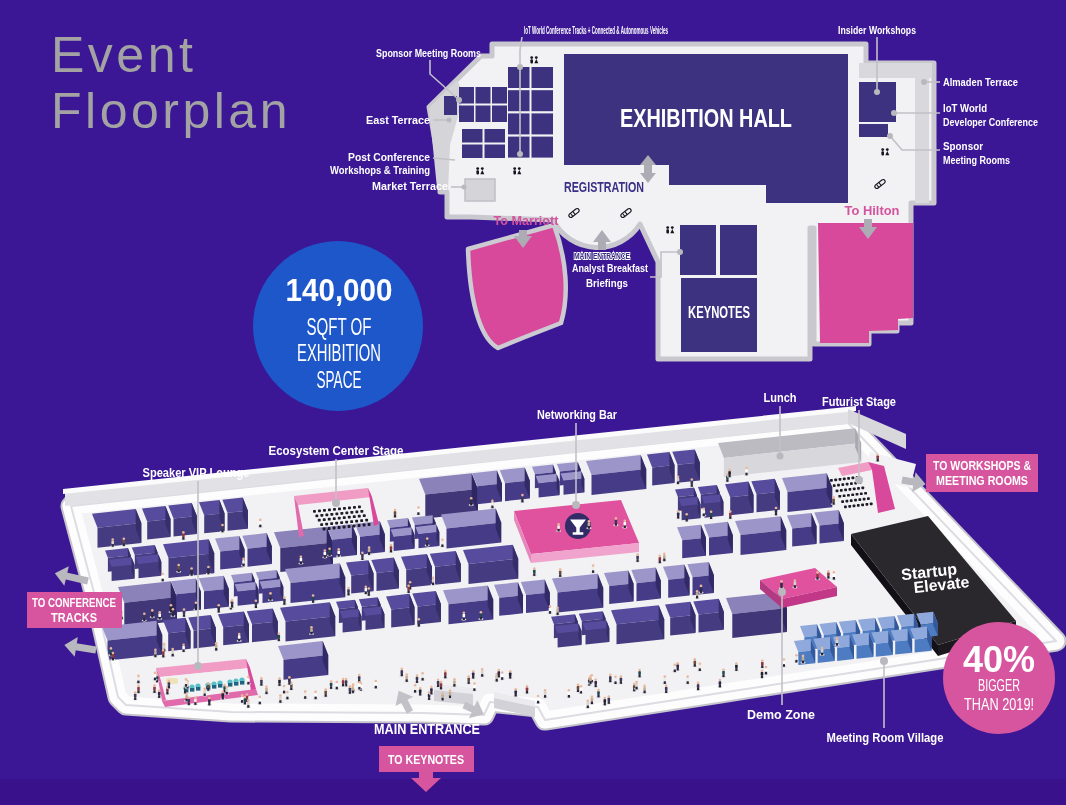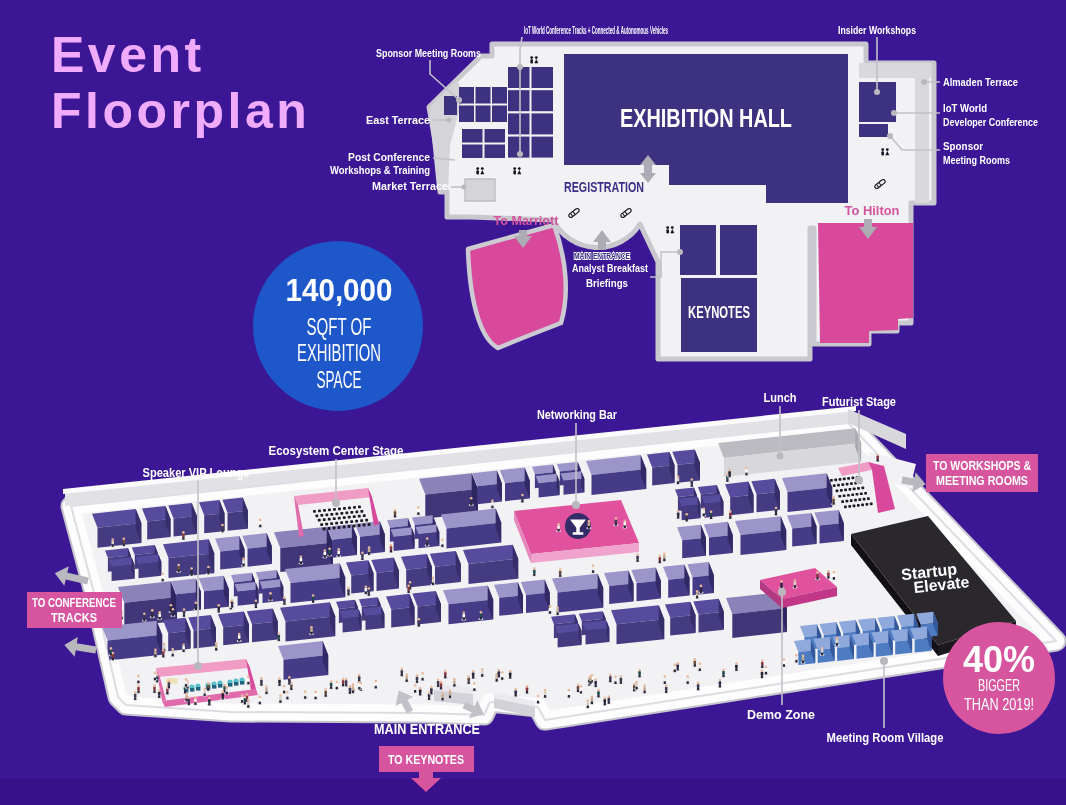--- a/index.html
+++ b/index.html
@@ -11,21 +11,21 @@
 .tag{font-size:12px;font-weight:bold;fill:#FFFFFF;}
 .me{font-size:15px;font-weight:bold;fill:#FFFFFF;}
 .b40{font-size:36px;font-weight:bold;fill:#FFFFFF;}
 .s40{font-size:16px;fill:#FFFFFF;}
 .se{font-size:16px;font-weight:bold;fill:#FFFFFF;}
 .hall{font-size:25px;font-weight:bold;fill:#FFFFFF;}
 .keyn{font-size:16px;font-weight:bold;fill:#FFFFFF;}
 .reg{font-size:15px;font-weight:bold;fill:#3A2E85;}
 .men{font-size:9px;font-weight:bold;fill:#352B7E;stroke:#FFFFFF;stroke-width:1.8px;paint-order:stroke;}
 .tm{font-size:13px;font-weight:bold;fill:#D3549E;}
-.title{position:absolute;left:51px;top:28px;font-size:50px;line-height:55.5px;font-weight:bold;color:#f0abfc;letter-spacing:3.5px;}
+.title{position:absolute;left:51px;top:28px;font-size:50px;line-height:55.5px;font-weight:normal;color:#a3a3a3;letter-spacing:3.5px;}
 </style></head><body>
 <div id="foot"></div>
 <div class="title">Event<br>Floorplan</div>
 <svg width="1066" height="805" viewBox="0 0 1066 805">
 <defs>
       <clipPath id="fc">
         <polygon points="71,506 848,423 1056,641 720,693 545,720 538,707 490,702 484,715 423,713 231,712 126,705 118,697 96,600"></polygon>
       </clipPath>
     </defs>
 <polygon points="71,506 848,423 1056,641 720,693 545,720 538,707 490,702 484,715 423,713 231,712 126,705 118,697 96,600" fill="none" stroke="#C6C5CC" stroke-width="21" stroke-linejoin="round"></polygon>

